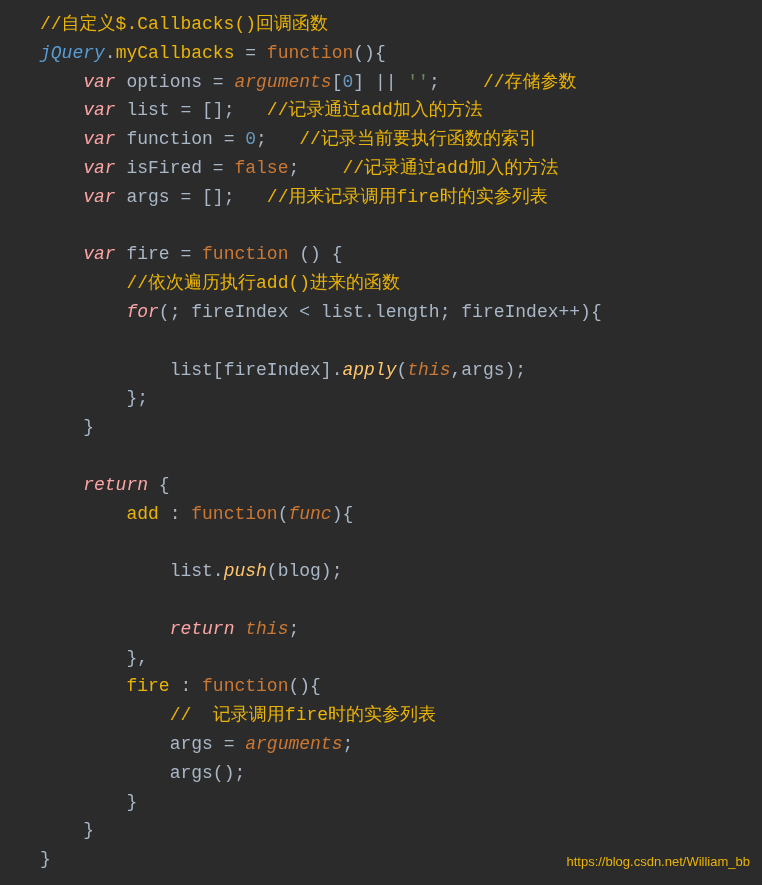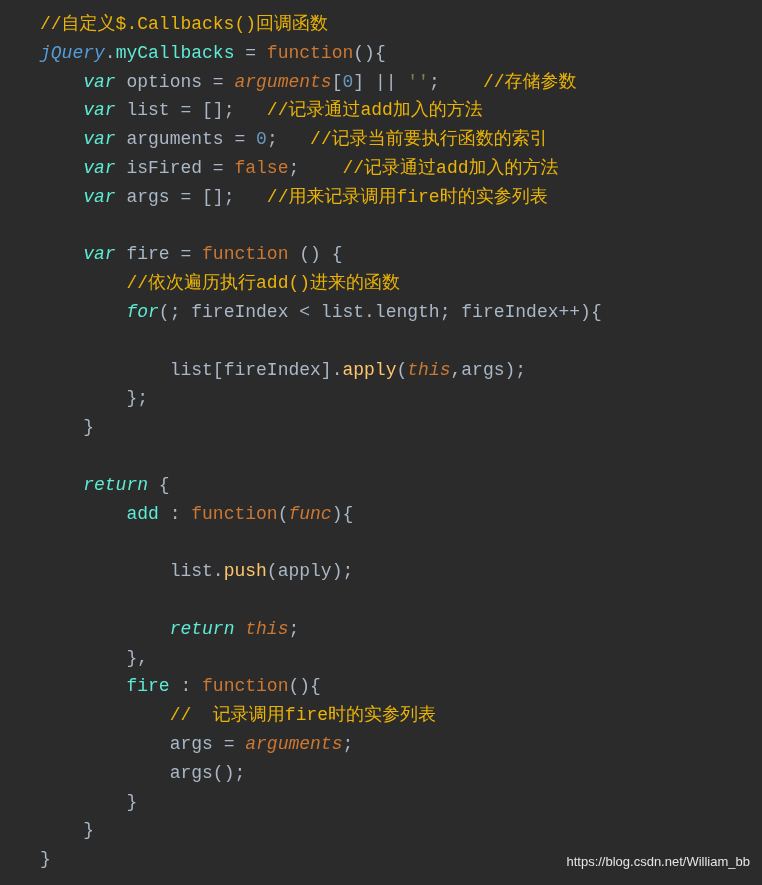--- a/index.html
+++ b/index.html
@@ -17,66 +17,66 @@
       height: 885px;
       padding: 10px 0 0 40px;
       position: relative;
       overflow: hidden;
     }
     pre {
       white-space: pre;
       font-family: inherit;
     }
     .comment { color: #eab308; }
-    .keyword { color: #5eead4; font-style: italic; }
+    .keyword { color: #fca5a5; font-style: italic; }
     .global { color: #569cd6; font-style: italic; text-align: center; }
-    .property { color: #5eead4; }
+    .property { color: #eab308; }
     .function-kw { color: #cc7832; }
     .string { color: #6a8759; }
     .number { color: #6897bb; }
     .boolean { color: #cc7832; }
     .this { color: #cc7832; font-style: italic; }
     .param { color: #cc7832; font-style: italic; }
-    .method { color: #ffc66d; }
+    .method { color: #ffc66d; font-style: italic; }
     .plain { color: #a9b7c6; }
     .arguments { color: #cc7832; font-style: italic; }
     .watermark {
       position: absolute;
       bottom: 12px;
       right: 12px;
-      color: #e5e5e5;
+      color: #eab308;
       font-size: 13px;
       font-family: Arial, sans-serif;
       font-style: normal;
       margin-top: 20px;
     }
   </style>
 </head>
 <body>
 
 <pre><span class="comment">//自定义$.Callbacks()回调函数</span>
 <span class="global">jQuery</span><span class="plain">.</span><span class="property">myCallbacks</span><span class="plain"> = </span><span class="function-kw">function</span><span class="plain">(){</span>
     <span class="keyword">var</span><span class="plain"> options = </span><span class="arguments">arguments</span><span class="plain">[</span><span class="number">0</span><span class="plain">] || </span><span class="string">''</span><span class="plain">;    </span><span class="comment">//存储参数</span>
     <span class="keyword">var</span><span class="plain"> list = [];   </span><span class="comment">//记录通过add加入的方法</span>
-    <span class="keyword">var</span><span class="plain"> arguments = </span><span class="number">0</span><span class="plain">;   </span><span class="comment">//记录当前要执行函数的索引</span>
+    <span class="keyword">var</span><span class="plain"> function = </span><span class="number">0</span><span class="plain">;   </span><span class="comment">//记录当前要执行函数的索引</span>
     <span class="keyword">var</span><span class="plain"> isFired = </span><span class="boolean">false</span><span class="plain">;    </span><span class="comment">//记录通过add加入的方法</span>
     <span class="keyword">var</span><span class="plain"> args = [];   </span><span class="comment">//用来记录调用fire时的实参列表</span>
 
     <span class="keyword">var</span><span class="plain"> fire = </span><span class="function-kw">function</span><span class="plain"> () {</span>
         <span class="comment">//依次遍历执行add()进来的函数</span>
         <span class="keyword">for</span><span class="plain">(; fireIndex &lt; list.length; fireIndex++){</span>
 
             <span class="plain">list[fireIndex].</span><span class="method">apply</span><span class="plain">(</span><span class="this">this</span><span class="plain">,args);</span>
         <span class="plain">};</span>
     <span class="plain">}</span>
 
     <span class="keyword">return</span><span class="plain"> {</span>
         <span class="property">add</span><span class="plain"> : </span><span class="function-kw">function</span><span class="plain">(</span><span class="param">func</span><span class="plain">){</span>
 
-            <span class="plain">list.</span><span class="method">push</span><span class="plain">(apply);</span>
+            <span class="plain">list.</span><span class="method">push</span><span class="plain">(blog);</span>
 
             <span class="keyword">return</span><span class="plain"> </span><span class="this">this</span><span class="plain">;</span>
         <span class="plain">},</span>
         <span class="property">fire</span><span class="plain"> : </span><span class="function-kw">function</span><span class="plain">(){</span>
             <span class="comment">//  记录调用fire时的实参列表</span>
             <span class="plain">args = </span><span class="arguments">arguments</span><span class="plain">;</span>
             <span class="plain">args();</span>
         <span class="plain">}</span>
     <span class="plain">}</span>
 <span class="plain">}</span></pre>

